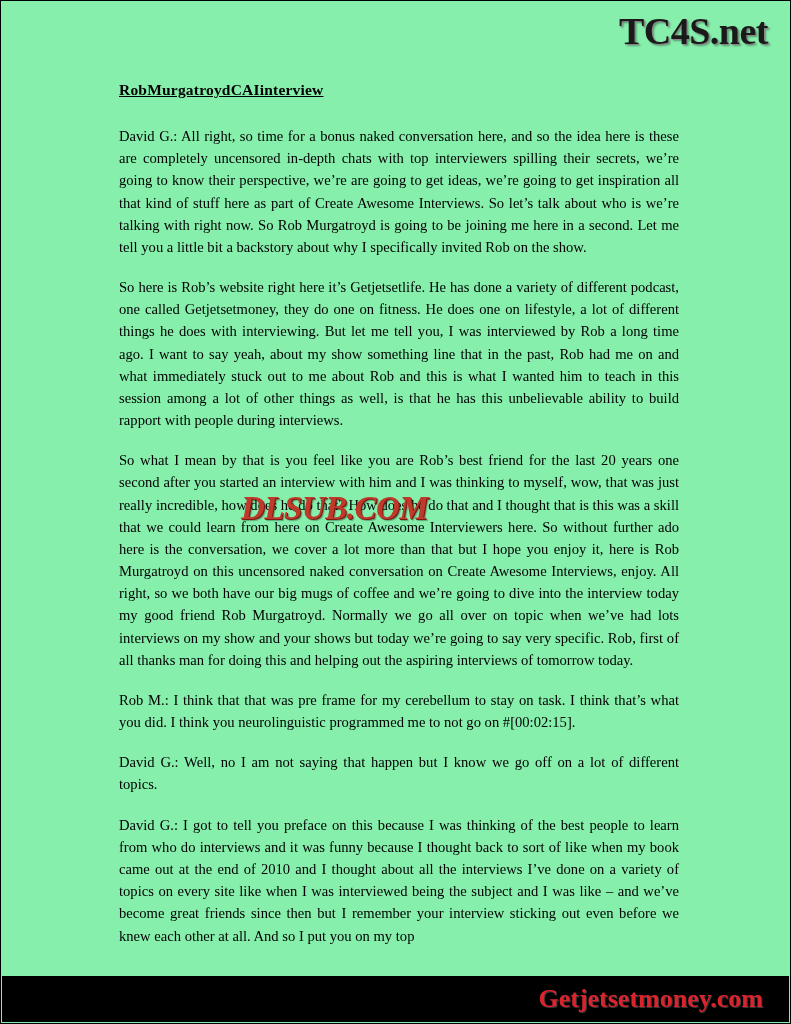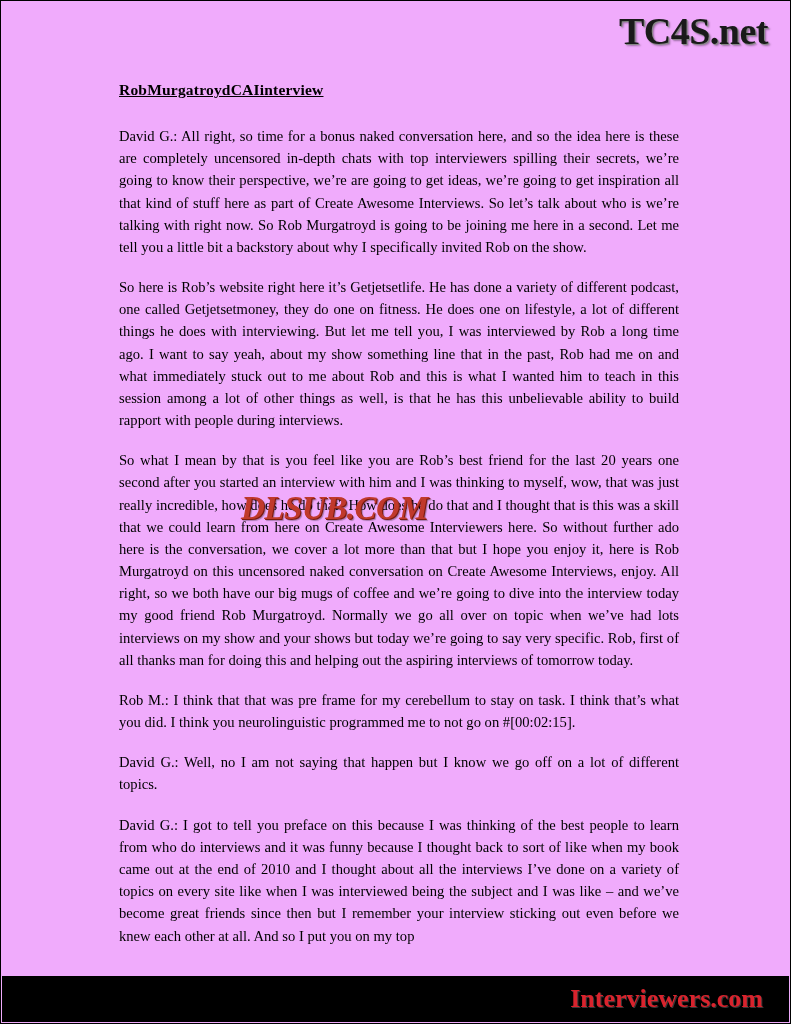--- a/index.html
+++ b/index.html
@@ -13,21 +13,21 @@
     font-family: "Liberation Serif", serif;
     overflow: hidden;
     position: relative;
   }
   .page {
     position: relative;
     width: 791px;
     height: 1024px;
     box-sizing: border-box;
     border: 1px solid #000000;
-    background: #f0abfc;
+    background: #86efac;
     overflow: hidden;
   }
   .watermark-top {
     position: absolute;
     top: 8px;
     right: 22px;
     font-family: "Liberation Serif", serif;
     font-weight: bold;
     font-size: 38px;
     color: #1a1a1a;
@@ -116,16 +116,16 @@
     <p class="para">So here is Rob’s website right here it’s Getjetsetlife. He has done a variety of different podcast, one called Getjetsetmoney, they do one on fitness. He does one on lifestyle, a lot of different things he does with interviewing. But let me tell you, I was interviewed by Rob a long time ago. I want to say yeah, about my show something line that in the past, Rob had me on and what immediately stuck out to me about Rob and this is what I wanted him to teach in this session among a lot of other things as well, is that he has this unbelievable ability to build rapport with people during interviews.</p>
     <p class="para">So what I mean by that is you feel like you are Rob’s best friend for the last 20 years one second after you started an interview with him and I was thinking to myself, wow, that was just really incredible, how does he do that? How does he do that and I thought that is this was a skill that we could learn from here on Create Awesome Interviewers here. So without further ado here is the conversation, we cover a lot more than that but I hope you enjoy it, here is Rob Murgatroyd on this uncensored naked conversation on Create Awesome Interviews, enjoy. All right, so we both have our big mugs of coffee and we’re going to dive into the interview today my good friend Rob Murgatroyd. Normally we go all over on topic when we’ve had lots interviews on my show and your shows but today we’re going to say very specific. Rob, first of all thanks man for doing this and helping out the aspiring interviews of tomorrow today.</p>
     <p class="para">Rob M.: I think that that was pre frame for my cerebellum to stay on task. I think that’s what you did. I think you neurolinguistic programmed me to not go on #[00:02:15].</p>
     <p class="para">David G.: Well, no I am not saying that happen but I know we go off on a lot of different topics.</p>
     <p class="para">David G.: I got to tell you preface on this because I was thinking of the best people to learn from who do interviews and it was funny because I thought back to sort of like when my book came out at the end of 2010 and I thought about all the interviews I’ve done on a variety of topics on every site like when I was interviewed being the subject and I was like – and we’ve become great friends since then but I remember your interview sticking out even before we knew each other at all. And so I put you on my top</p>
   </div>
 
   <div class="watermark-mid">DLSUB.COM</div>
 
   <div class="footer-bar">
-    <span class="footer-text">Interviewers.com</span>
+    <span class="footer-text">Getjetsetmoney.com</span>
   </div>
 
 </div>
 
 </body></html>

